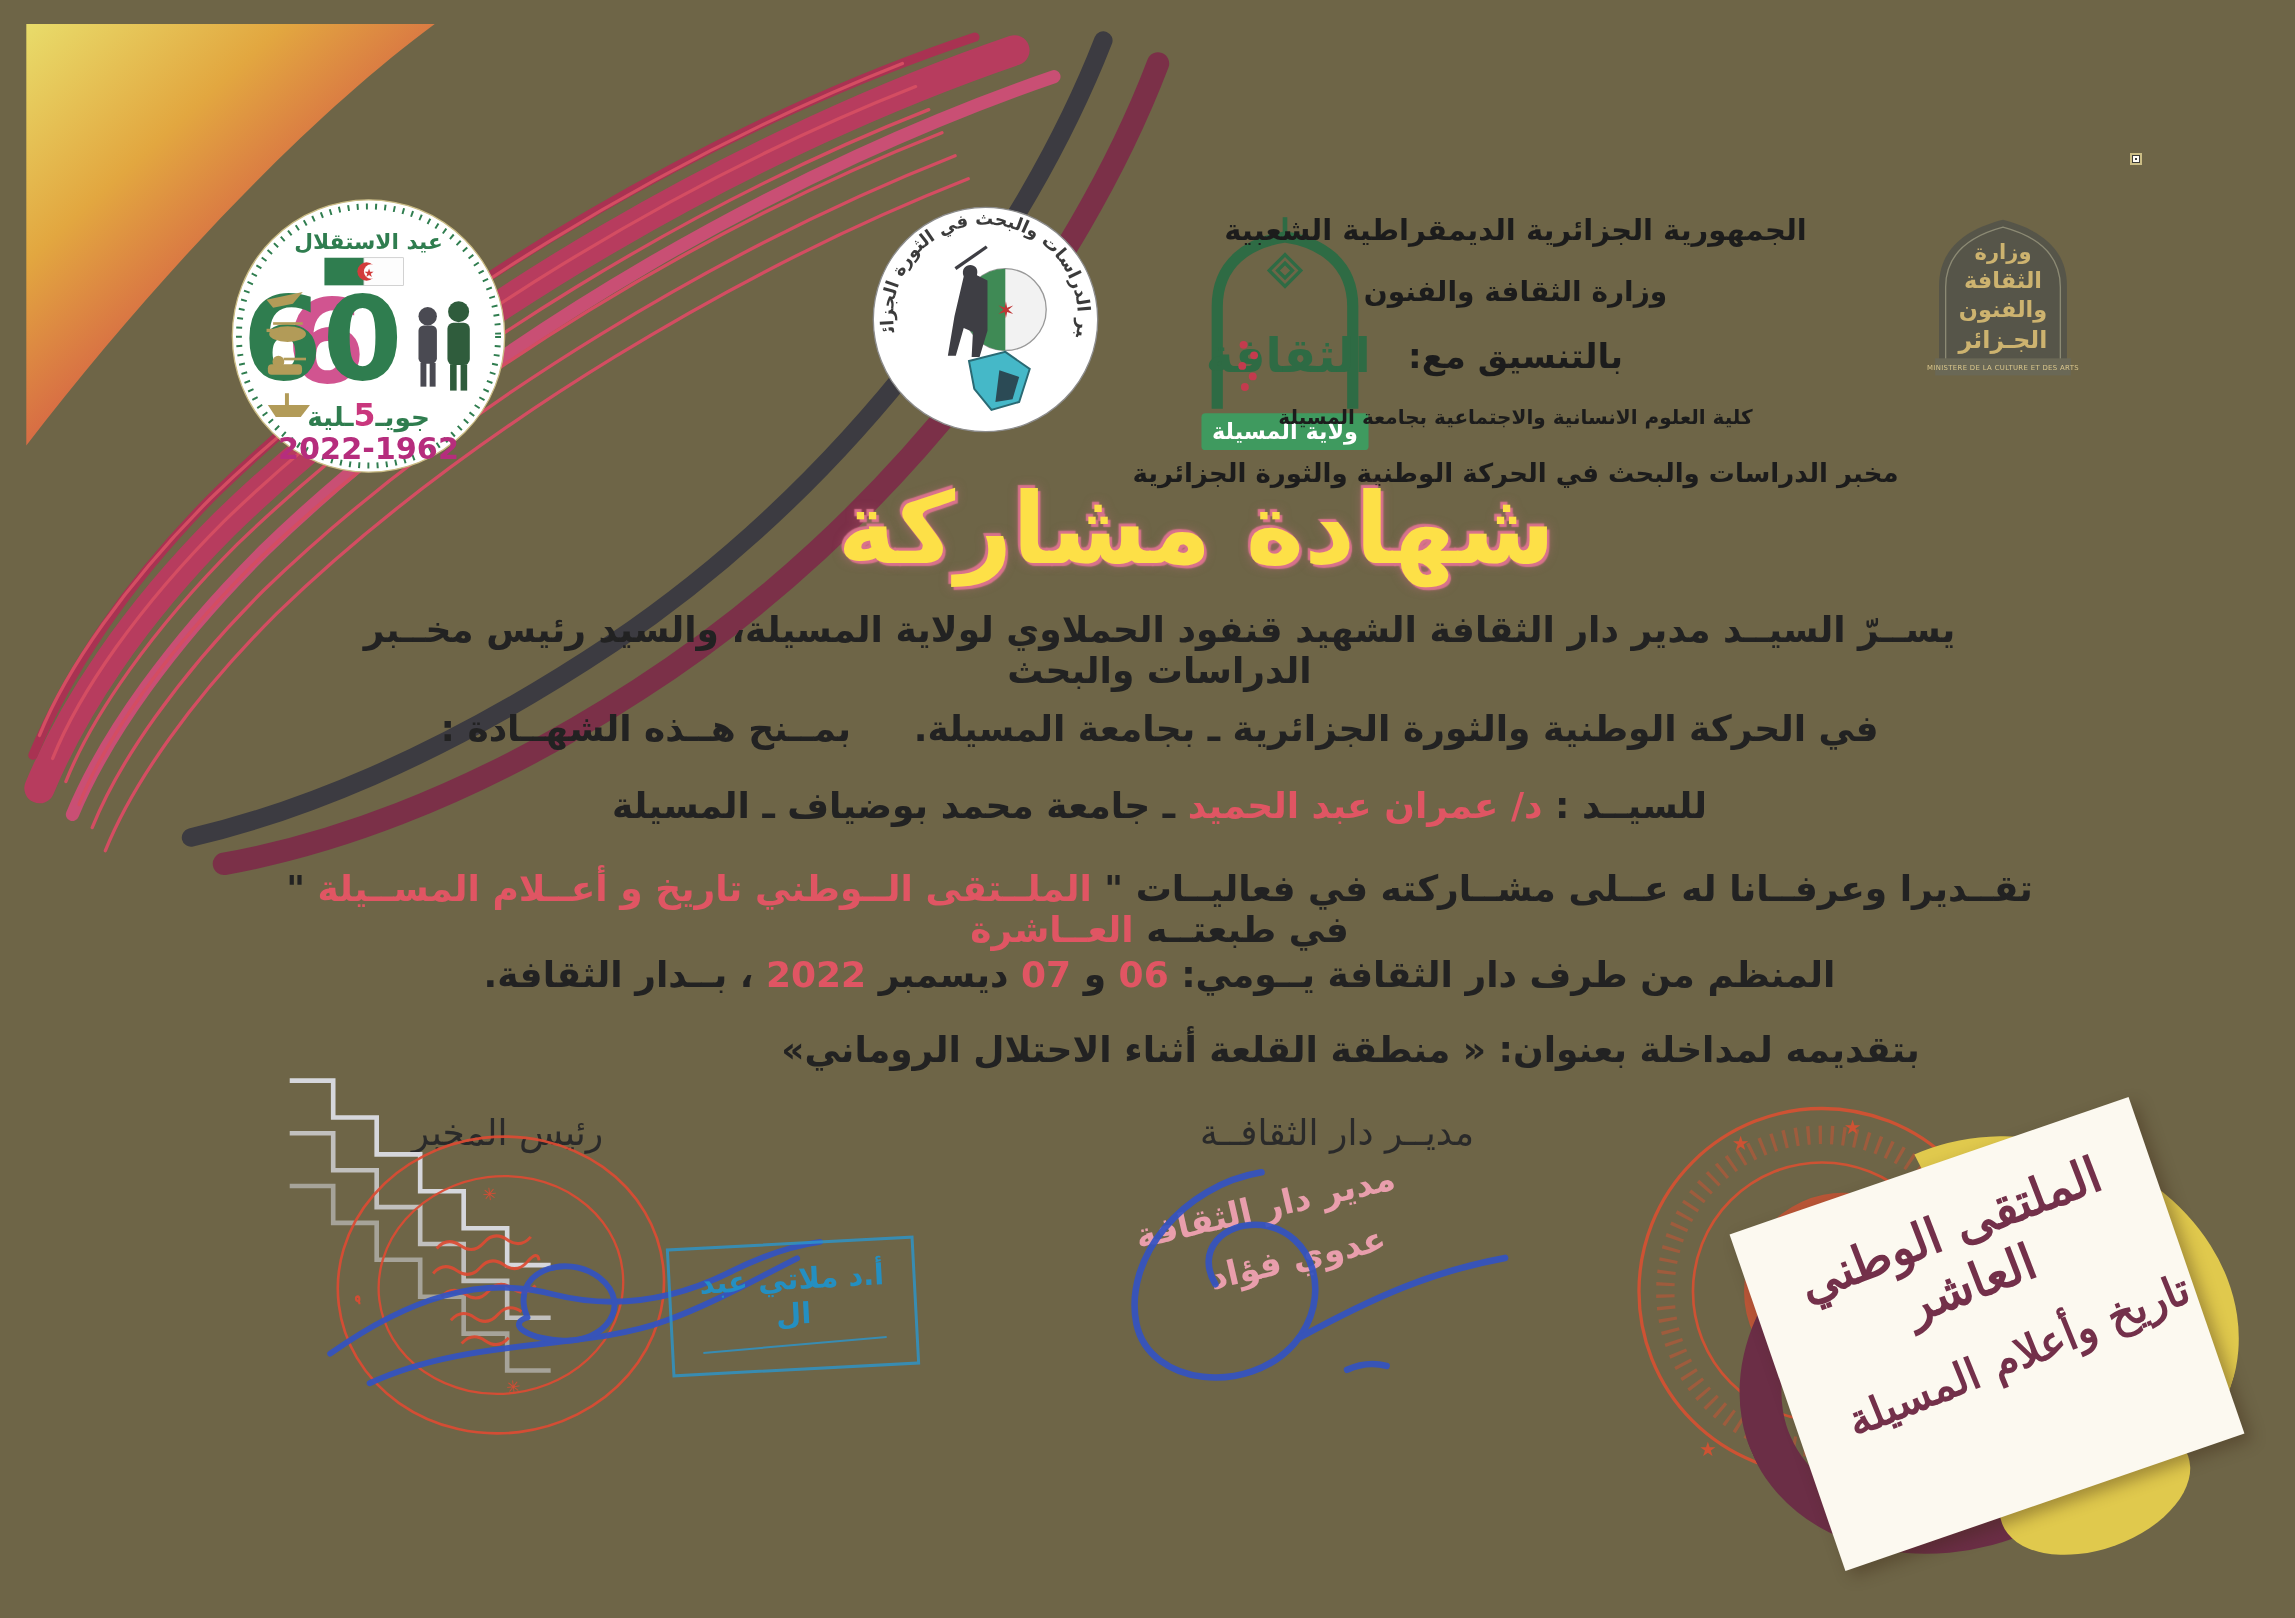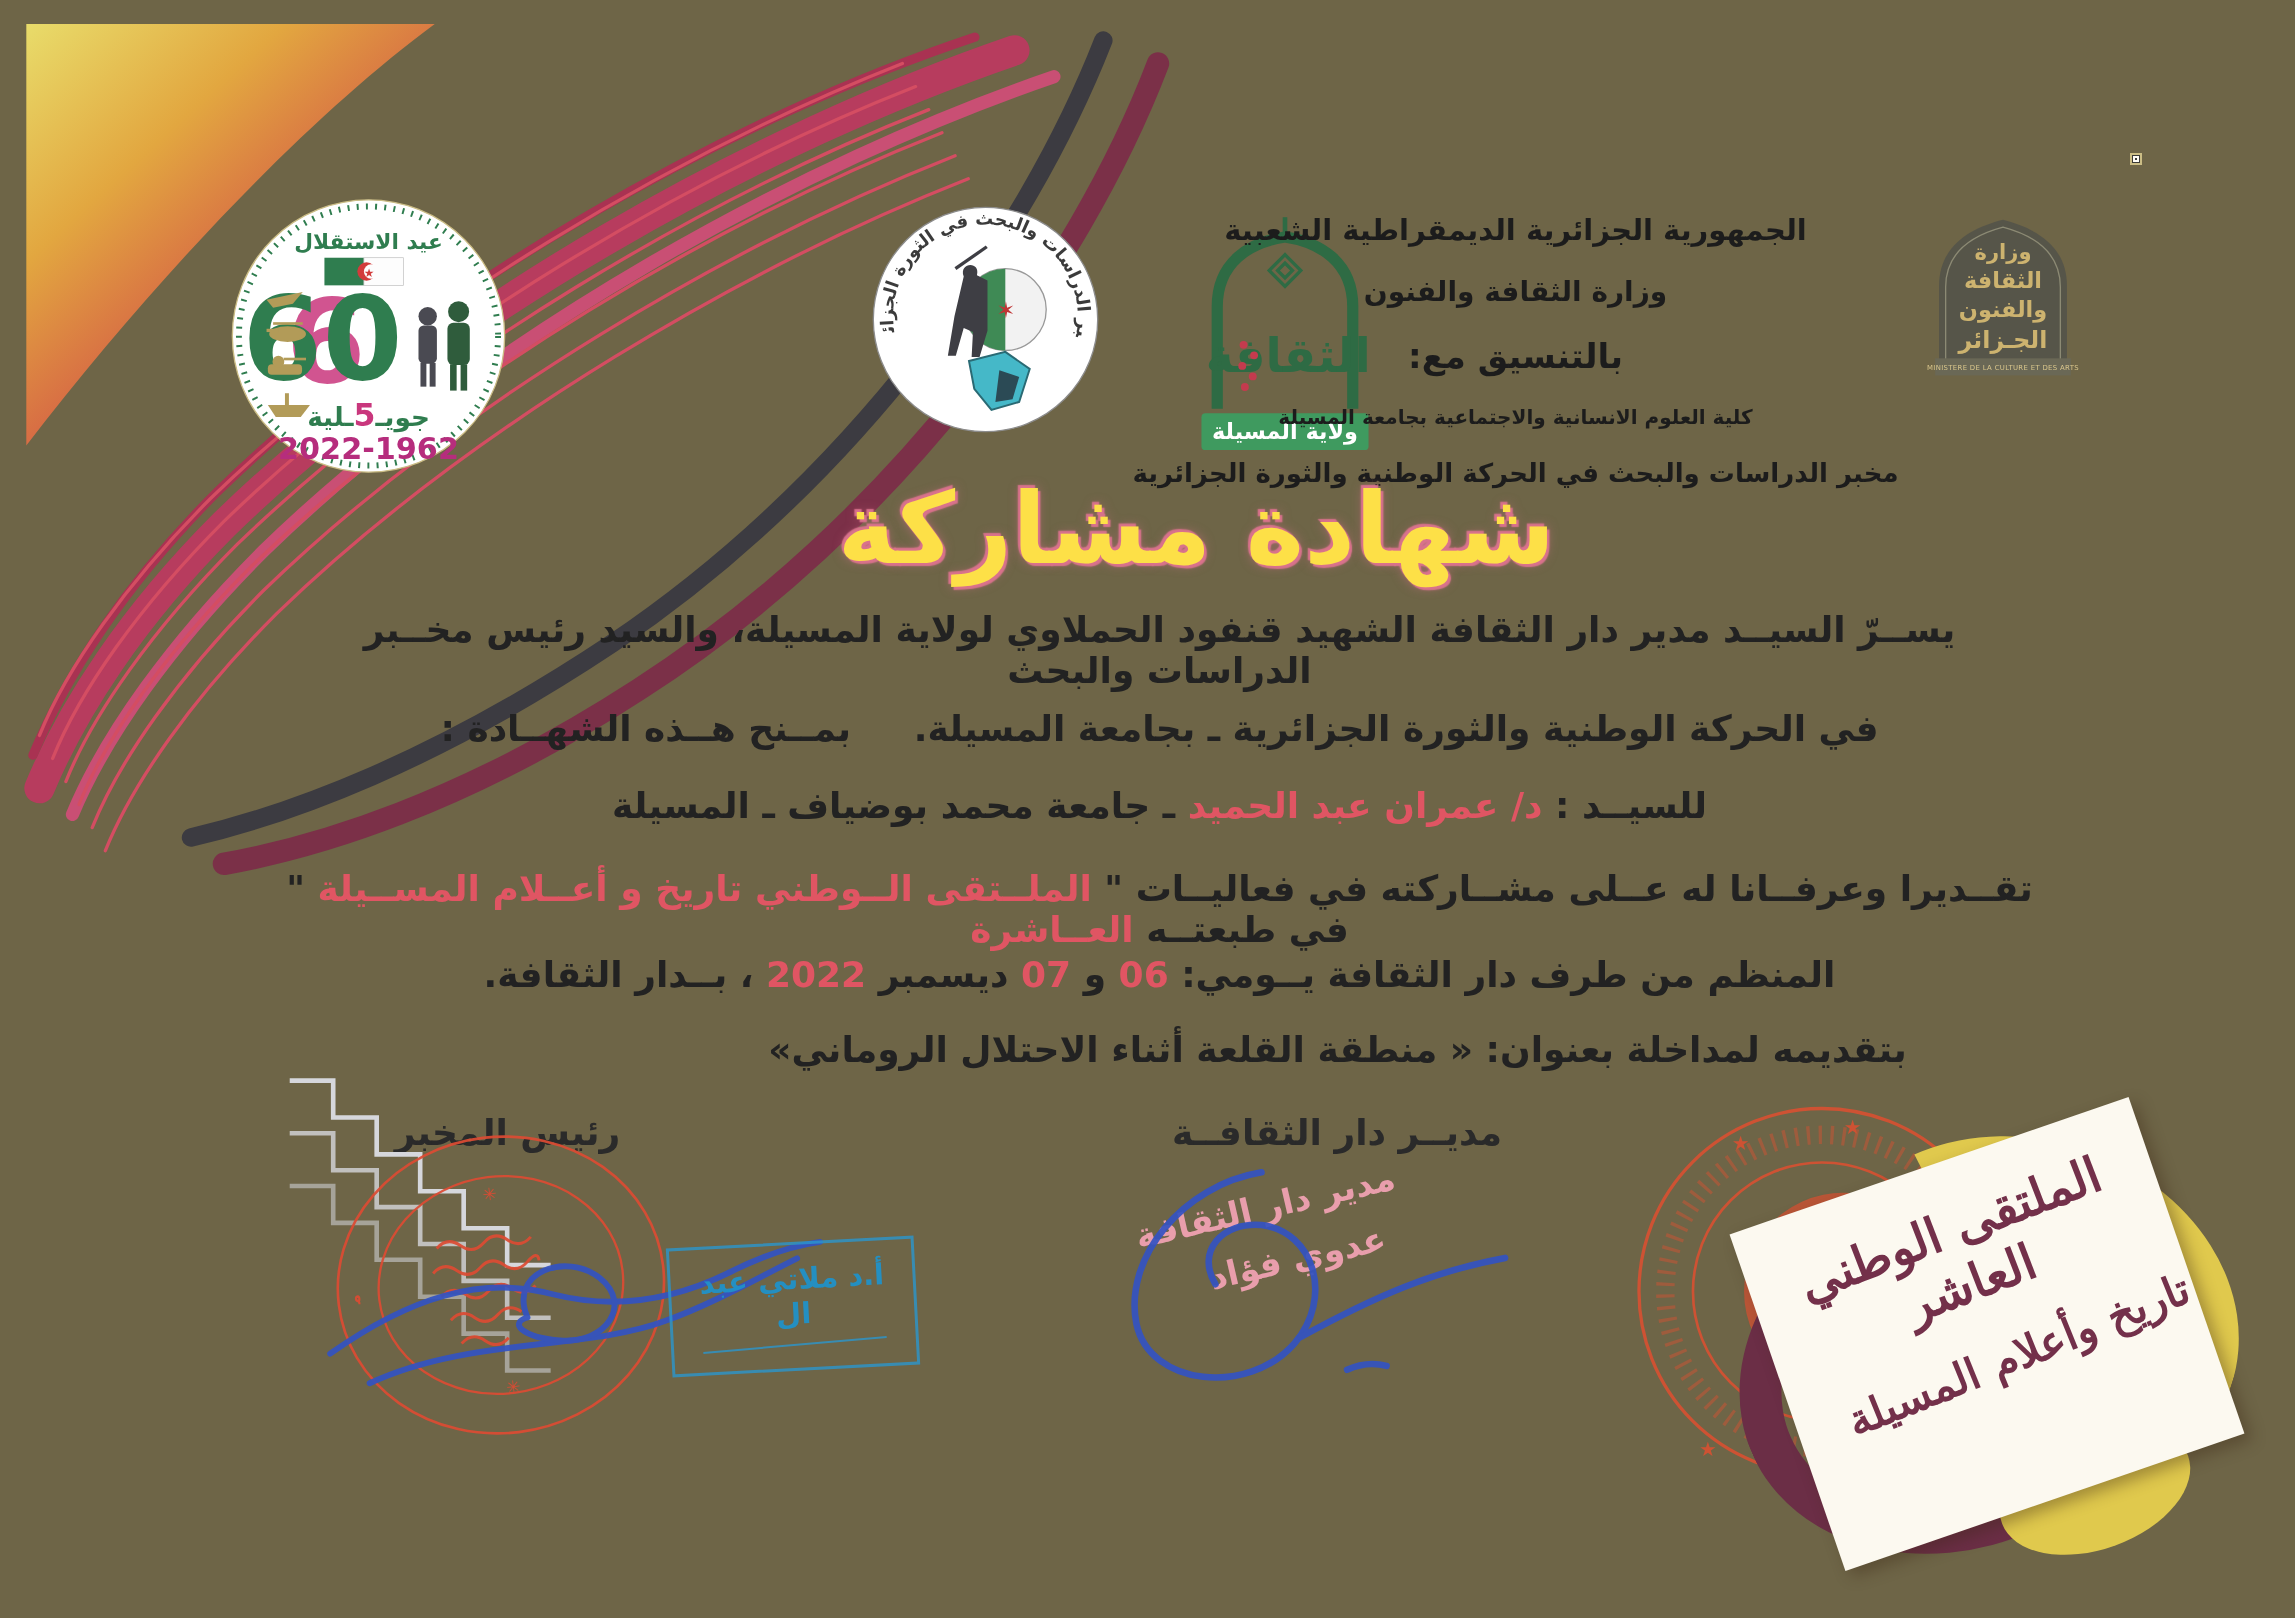--- a/index.html
+++ b/index.html
@@ -34,21 +34,21 @@
   .hdr { width:817px; text-align:center; color:#1c1c1c; font-weight:bold; }
   .hdr div { line-height:1.05;margin-top:32px; }
 
   .title { width:764px; font-size:99px; font-weight:bold; color:#fde047;
     text-shadow: 2.6px 2.6px 1.3px #d9728c, -2.6px -2.6px 1.3px #d9728c, 0 0 10.5px rgba(217,114,140,.55);
     letter-spacing:1.3px; }
 
   .bodyline { width:1753px; font-size:36px; font-weight:bold; color:#222; line-height:1.15; text-align:center; }
   .red { color:#e05563; }
 
-  .sigtitle { font-size:36px; font-weight:bold; color:#2a2a2a; text-align:center; letter-spacing:0.7px; }
+  .sigtitle { font-size:36px; font-weight:normal; color:#2a2a2a; text-align:center; letter-spacing:0.7px; }
 
   .bluestamp { width:224px; border:3.3px solid rgba(42,150,205,.8); color:rgba(32,145,200,.95);
     font-size:29px; font-weight:bold; text-align:center; padding:17px 9.2px 22.4px;
     transform:rotate(-3deg); line-height:1.2; }
   .bluestamp .ul { height:0; border-bottom:2.6px solid rgba(42,150,205,.8); margin:12px 20px 0; transform:rotate(-2deg); }
 
   .pinkstamp { color:#f0a2b2; font-weight:bold; font-size:34px; transform:rotate(-13deg);
     letter-spacing:3.3px; opacity:.95; text-align:center; }
   .pinkstamp .l2 { margin-top:17px; margin-left:40px; }
 
@@ -212,21 +212,21 @@
     <div class="abs bodyline" style="left:283px;top:785px;padding-right:79px">
       <span>للسيــد : </span><span class="red">د/ عمران عبد الحميد</span><span> ـ جامعة محمد بوضياف ـ المسيلة</span>
     </div>
     <div class="abs bodyline" style="left:283px;top:708px">في الحركة الوطنية والثورة الجزائرية ـ بجامعة المسيلة.&nbsp;&nbsp;&nbsp;&nbsp; بمــنح هــذه الشهــادة :</div>
     <div class="abs bodyline" style="left:283px;top:868px">
       <span>تقــديرا وعرفــانا له عــلى مشــاركته في فعاليــات " </span><span class="red">الملــتقى الــوطني تاريخ و أعــلام المســيلة</span><span> " في طبعتــه </span><span class="red">العــاشرة</span>
     </div>
     <div class="abs bodyline" style="left:283px;top:954px;padding-right:26px">
       <span>المنظم من طرف دار الثقافة يــومي: </span><span class="red">06</span><span> و </span><span class="red">07</span><span> ديسمبر </span><span class="red">2022</span><span> ، بــدار الثقافة.</span>
     </div>
-    <div class="abs bodyline" style="left:461px;top:1029px;text-align:center">بتقديمه لمداخلة بعنوان: « منطقة القلعة أثناء الاحتلال الروماني»</div>
+    <div class="abs bodyline" style="left:474px;top:1029px;text-align:center">بتقديمه لمداخلة بعنوان: « منطقة القلعة أثناء الاحتلال الروماني»</div>
 
     <div class="abs sigtitle" style="left:310px;top:1112px;width:395px">رئيس المخبر</div>
     <div class="abs sigtitle" style="left:1133px;top:1112px;width:408px">مديــر دار الثقافــة</div>
 
     <svg class="abs" style="left:283px;top:1074px" width="277" height="369" viewBox="0 0 420 560">
       <g fill="none" stroke="#d6d7dc" stroke-width="7">
         <path d="M10,10 h66 v56 h66 v56 h66 v56 h66 v56 h66 v56 h66"></path>
         <path d="M10,90 h66 v56 h66 v56 h66 v56 h66 v56 h66 v56 h66" opacity=".8"></path>
         <path d="M10,170 h66 v56 h66 v56 h66 v56 h66 v56 h66 v56 h66" opacity=".55"></path>
       </g>

